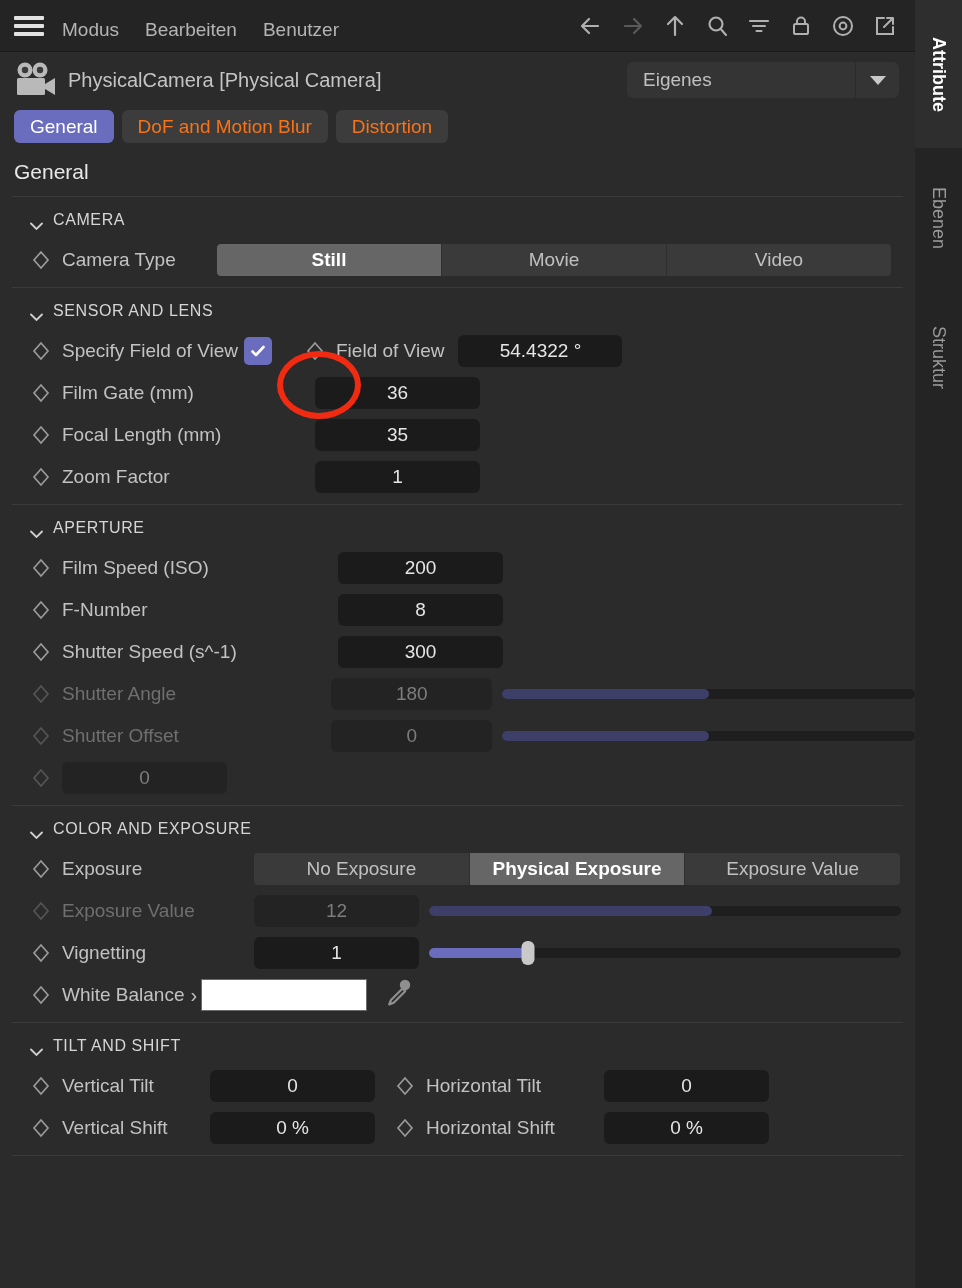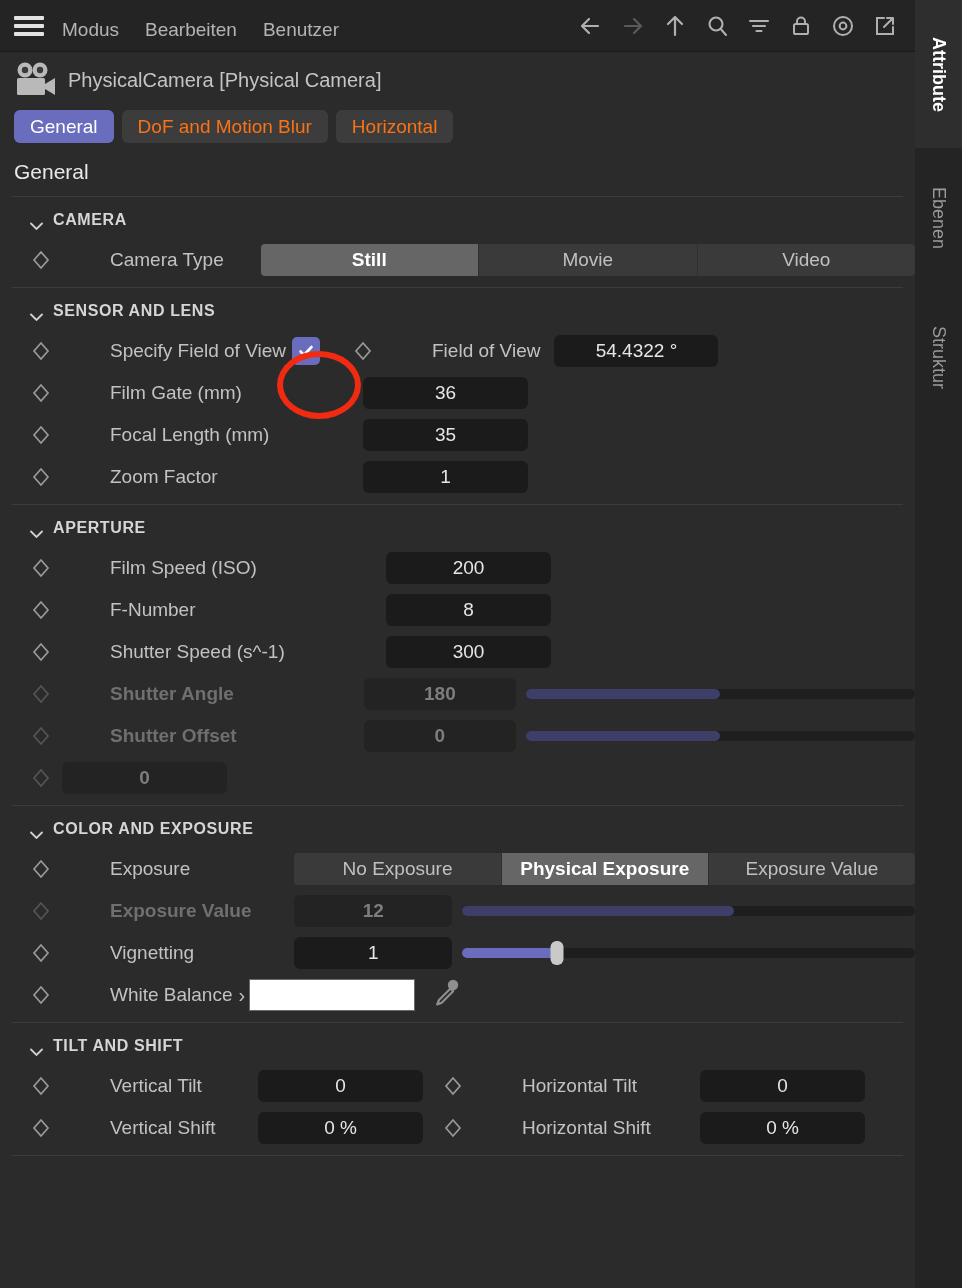--- a/index.html
+++ b/index.html
@@ -58,35 +58,35 @@
   .panel { position: absolute; top: 152px; left: 0; width: 915px; bottom: 0; background: #2b2b2b; }
   .panel-title { color: #e8e8e8; font-size: 21px; padding: 8px 0 12px 14px; }
   .sep { height: 1px; background: #3b3b3b; margin: 0 12px; }
 
   .group { padding: 0 0 6px 0; }
   .group-head {
     display: flex; align-items: center; gap: 10px;
     padding: 14px 0 10px 30px; cursor: pointer;
   }
   .chev { width: 13px; height: 8px; flex: none; }
-  .group-name { color: #d6d6d6; font-size: 16px; font-weight: bold; letter-spacing: .6px; }
+  .group-name { color: #d6d6d6; font-size: 16px; font-weight: normal; letter-spacing: .6px; }
 
   .row { display: flex; align-items: center; height: 42px; padding-left: 30px; }
   .kf { width: 22px; height: 22px; flex: none; margin-right: 10px; }
   .kf svg { display: block; }
-  .lbl { color: #c2c2c2; font-size: 19px; white-space: nowrap; margin-left: 48px; }
-  .row.disabled .lbl { color: #6f6f6f; font-weight: bold; }
+  .lbl { color: #c2c2c2; font-size: 19px; white-space: nowrap; }
+  .row.disabled .lbl { color: #6f6f6f; }
   .row.disabled .kf svg polygon { stroke: #555; }
 
   .field {
     background: #1b1b1b; border-radius: 6px; height: 32px;
     display: flex; align-items: center; justify-content: center;
     color: #e6e6e6; font-size: 19px; cursor: text;
   }
-  .row.disabled .field { background: #232323; color: #7d7d7d; font-weight: bold; }
+  .row.disabled .field { background: #232323; color: #7d7d7d; }
 
   .seg { display: flex; height: 32px; border-radius: 4px; overflow: hidden; }
   .seg > div {
     flex: 1; background: #3a3a3a; color: #c0c0c0; font-size: 19px;
     display: flex; align-items: center; justify-content: center; cursor: pointer;
     border-right: 1px solid #2f2f2f;
   }
   .seg > div:last-child { border-right: none; }
   .seg > div.sel { background: #666666; color: #ffffff; font-weight: bold; }
 
@@ -189,26 +189,32 @@
       <svg width="44" height="38" viewBox="0 0 44 38">
         <circle cx="11" cy="9" r="7.5" fill="#b9b9b9"></circle>
           <circle cx="11" cy="9" r="3.2" fill="#3a3a3a"></circle>
         <circle cx="26" cy="9" r="7.5" fill="#b9b9b9"></circle>
           <circle cx="26" cy="9" r="3.2" fill="#3a3a3a"></circle>
         <rect x="3" y="17" width="28" height="17" rx="1.5" fill="#b9b9b9"></rect>
         <path d="M31 23 L41 17 V34 L31 28 Z" fill="#b9b9b9"></path>
       </svg>
     </div>
     <div class="obj-title">PhysicalCamera [Physical Camera]</div>
+    <div class="mode-select">
+      <div class="label">Eigenes</div>
+      <div class="arrow">
+          <div class="caret-down"></div>
+        </div>
+    </div>
   </div>
 
   <div class="tabs">
     <div class="tab active">General</div>
     <div class="tab">DoF and Motion Blur</div>
-    <div class="tab">Horizontal</div>
+    <div class="tab">Distortion</div>
   </div>
 
   <div class="panel">
     <div class="panel-title">General</div>
     <div class="sep"></div>
 
     <div class="group">
       <div class="group-head">
         <span class="chev">
           <svg width="13" height="8" viewBox="0 0 13 8">

